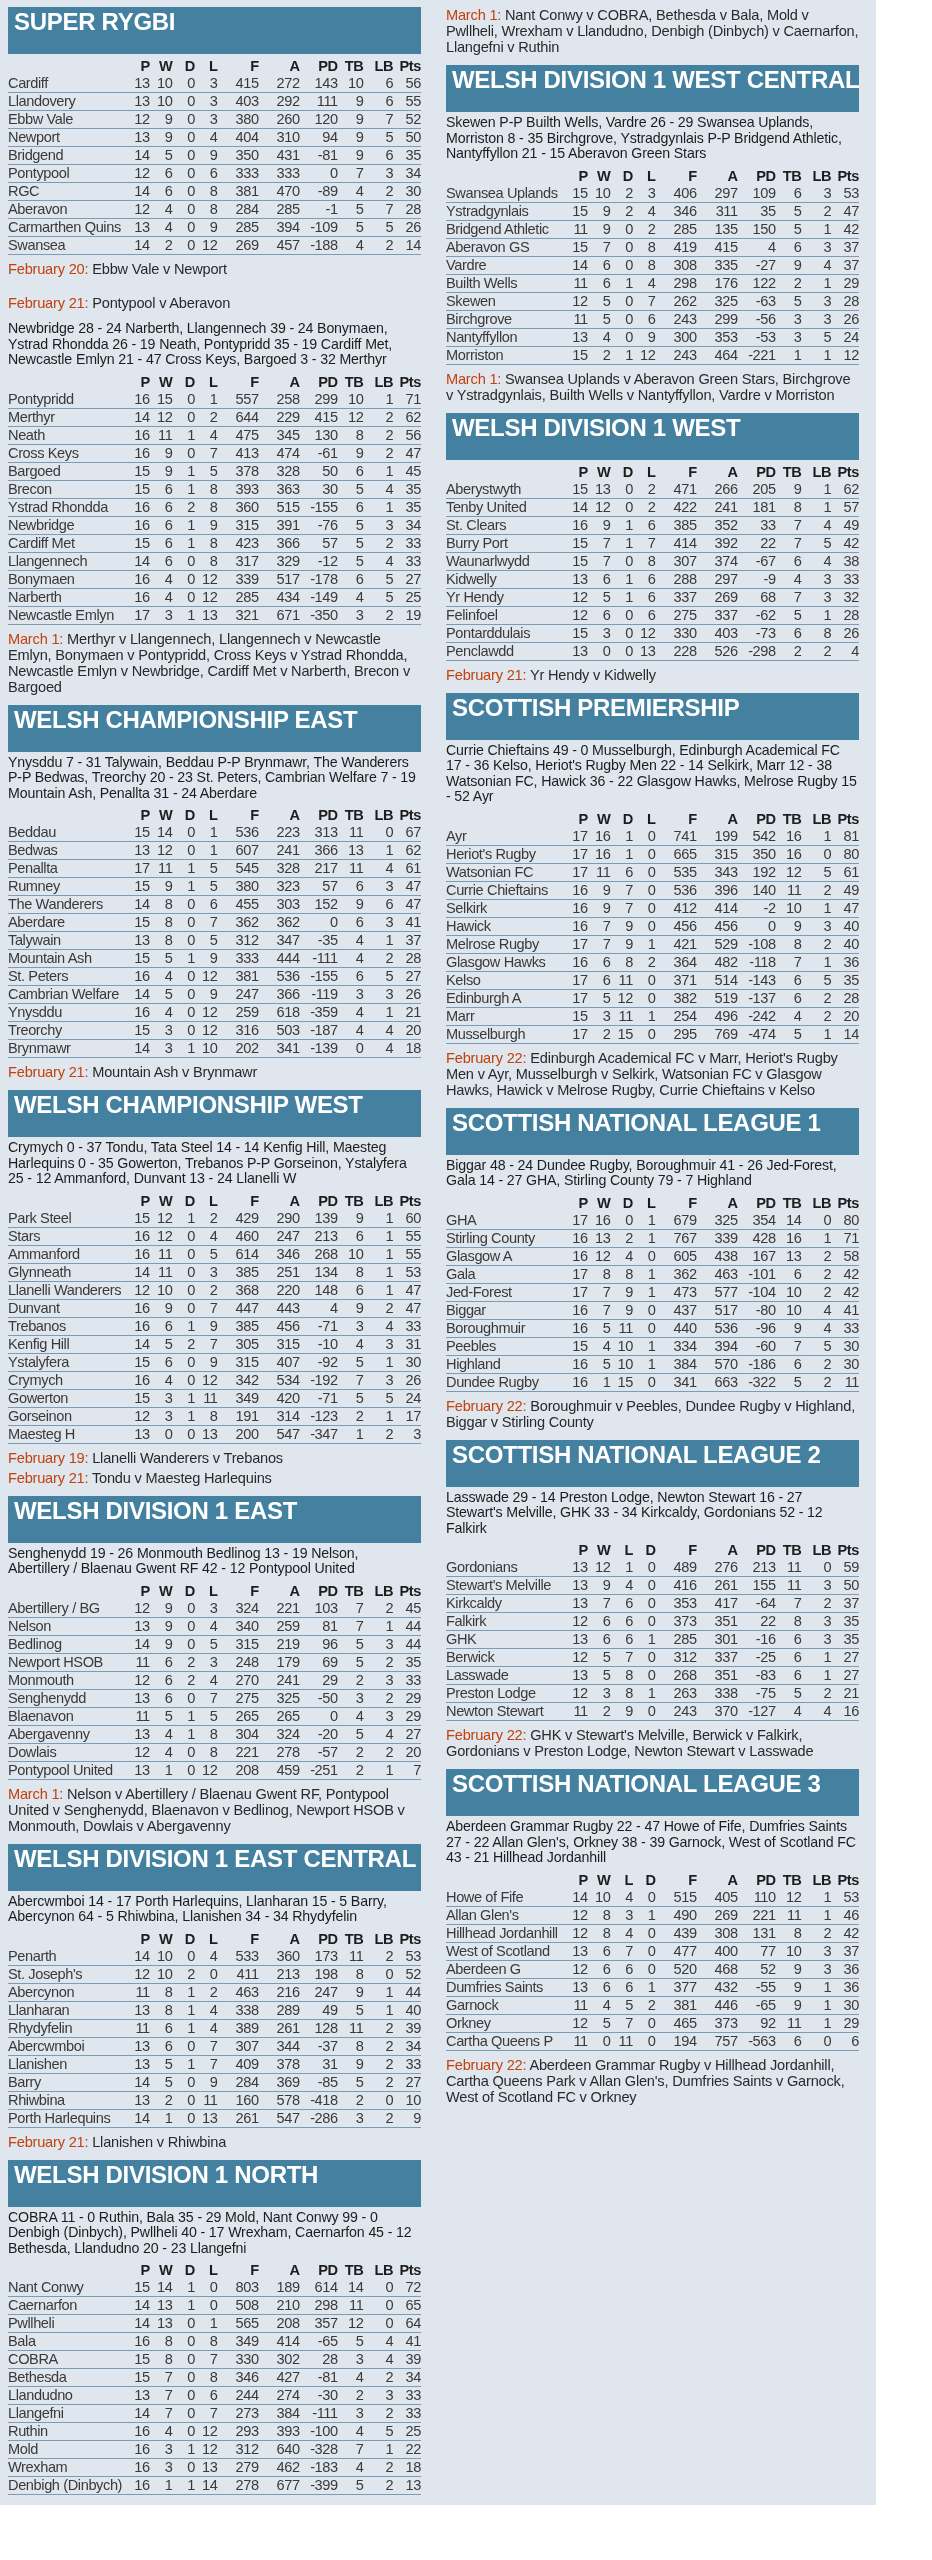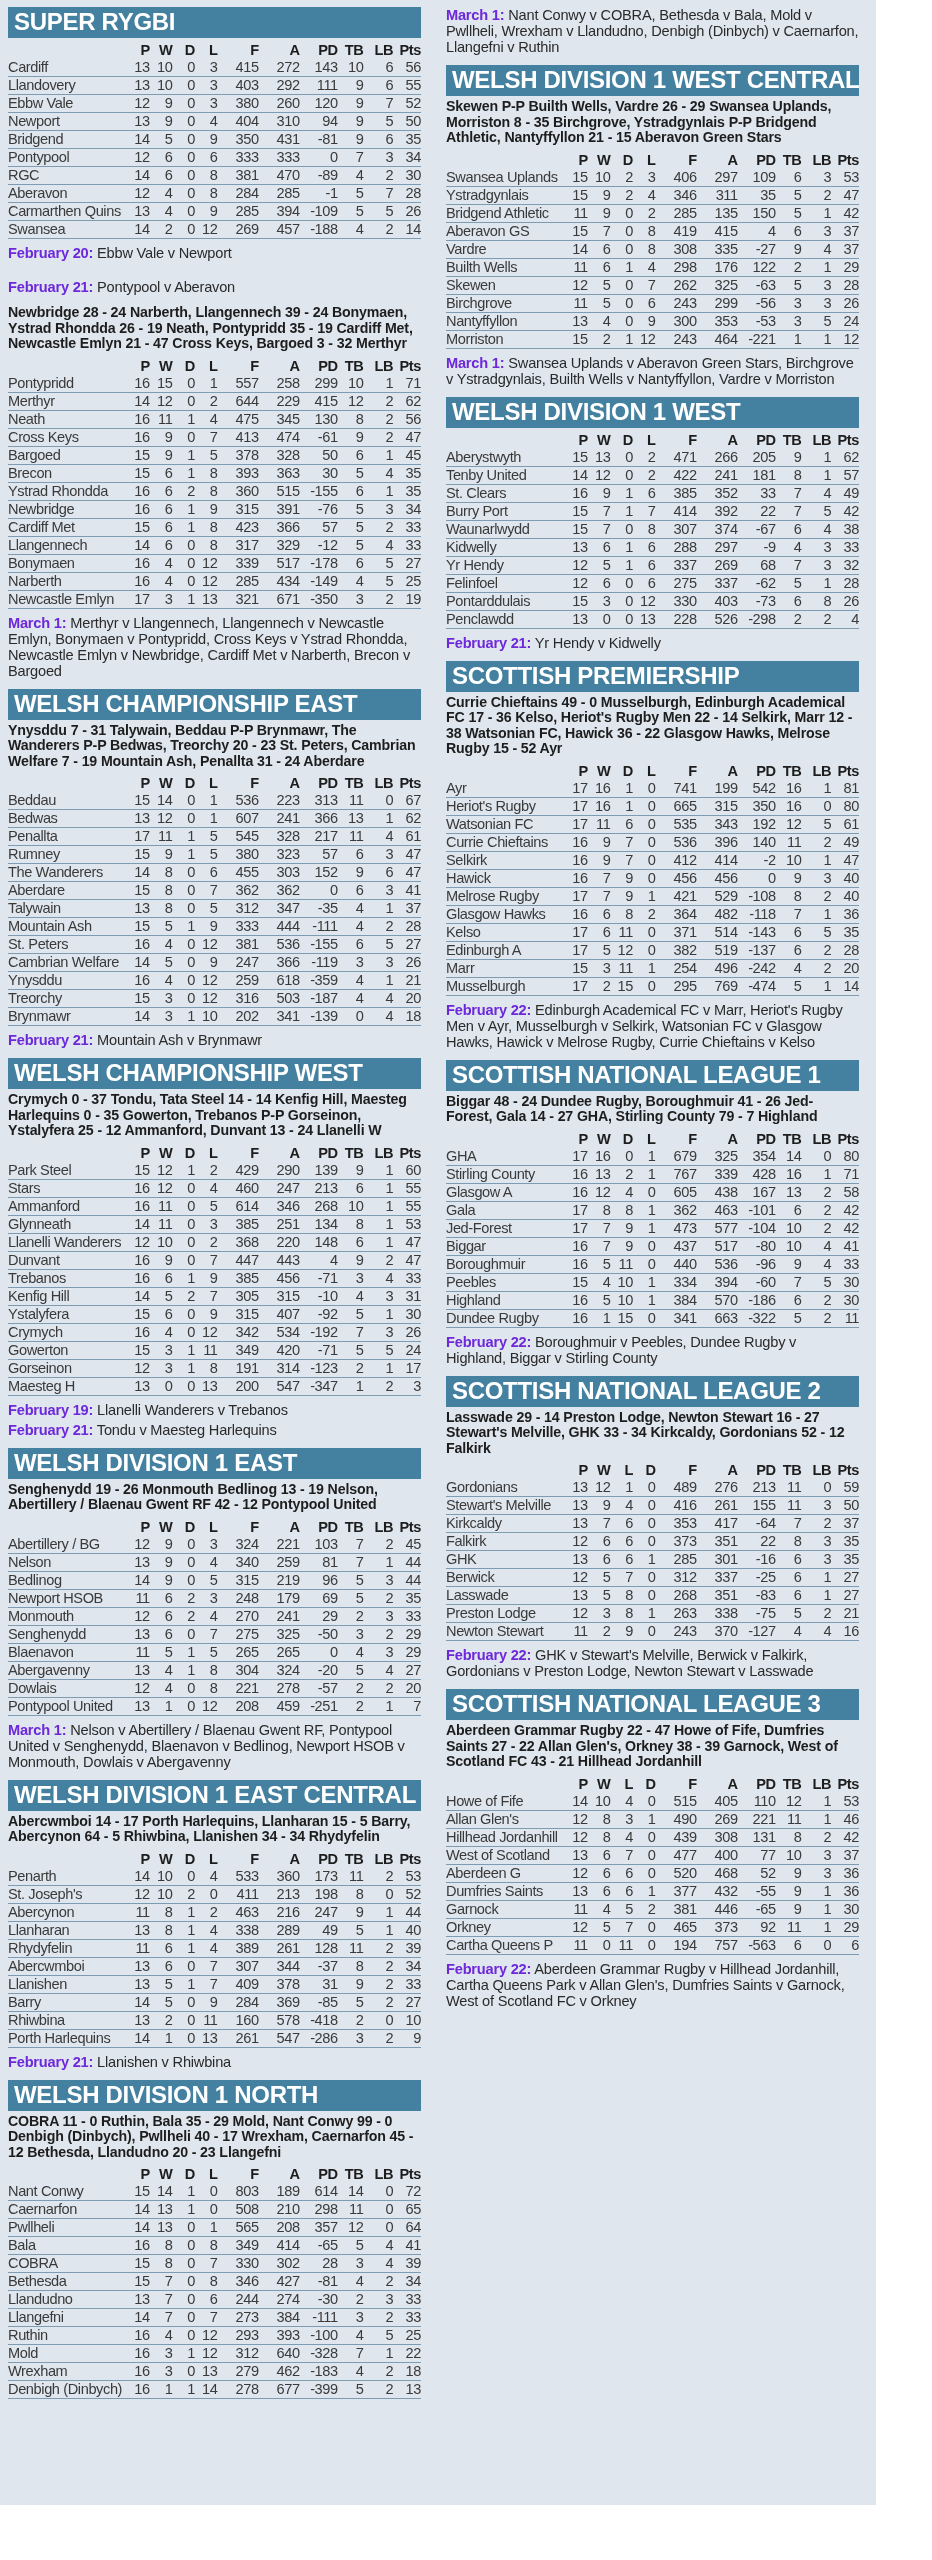--- a/index.html
+++ b/index.html
@@ -4,37 +4,37 @@
 <style>
   html, body { margin: 0; padding: 0; background: #ffffff; }
   body { width: 932px; height: 2560px; position: relative; overflow: hidden;
          font-family: "Liberation Sans", sans-serif; color: #2a2a2a; }
   #panel { position: absolute; left: 0; top: 0; width: 876px; height: 2505px; background: #dfe6ee; }
   .col { position: absolute; top: 0; width: 413px; }
   #col-left { left: 8px; top: 7px; }
   #col-right { left: 446px; top: 4px; }
   .section { margin-bottom: 10px; }
   .banner { background: #44809f; color: #ffffff; font-weight: bold; font-size: 24px;
-            letter-spacing: -0.3px; line-height: 30px; height: 31px; padding: 0 6px;
+            letter-spacing: -0.3px; line-height: 30px; height: 47px; padding: 0 6px;
             white-space: nowrap; overflow: hidden; margin-bottom: 3px; }
-  .results { font-weight: bold; font-size: 14.2px; line-height: 15.5px; color: #1d1d1d;
+  .results { font-weight: normal; font-size: 14.2px; line-height: 15.5px; color: #1d1d1d;
              margin: 3px 0 5px 0; letter-spacing: -0.15px; }
   table.standings { width: 100%; border-collapse: collapse; font-size: 14.6px; color: #3a3a3a;
                     letter-spacing: -0.4px; }
   table.standings th { font-weight: bold; color: #1d1d1d; font-size: 14.6px; text-align: right;
                        padding: 0; height: 18px; line-height: 18px; }
   table.standings td { text-align: right; padding: 0; height: 17px; line-height: 17px;
                        border-bottom: 1px solid #7d9bb2; white-space: nowrap; }
   table.standings td.team, table.standings th.team { text-align: left; }
   table.standings tr:first-child td { }
   .c-team { width: 120px; } .c-p { width: 18px; } .c-w { width: 22px; } .c-d { width: 22px; }
   .c-l { width: 22px; } .c-f { width: 40px; } .c-a { width: 40px; } .c-pd { width: 37px; }
   .c-tb { width: 25px; } .c-lb { width: 29px; } .c-pts { width: 27px; }
   .fixture { font-size: 14.6px; line-height: 16px; color: #2a2a2a; margin: 6px 0 4px 0; letter-spacing: -0.2px; }
-  .fixture .date { color: #6d28d9; font-weight: bold; }
+  .fixture .date { color: #c2410c; font-weight: normal; }
   .fixture-block { margin-bottom: 10px; }
 </style>
 </head>
 <body>
 
 <div id="panel">
   <div class="col" id="col-left">
       <div class="section">
     <div class="banner">SUPER RYGBI</div>
 

